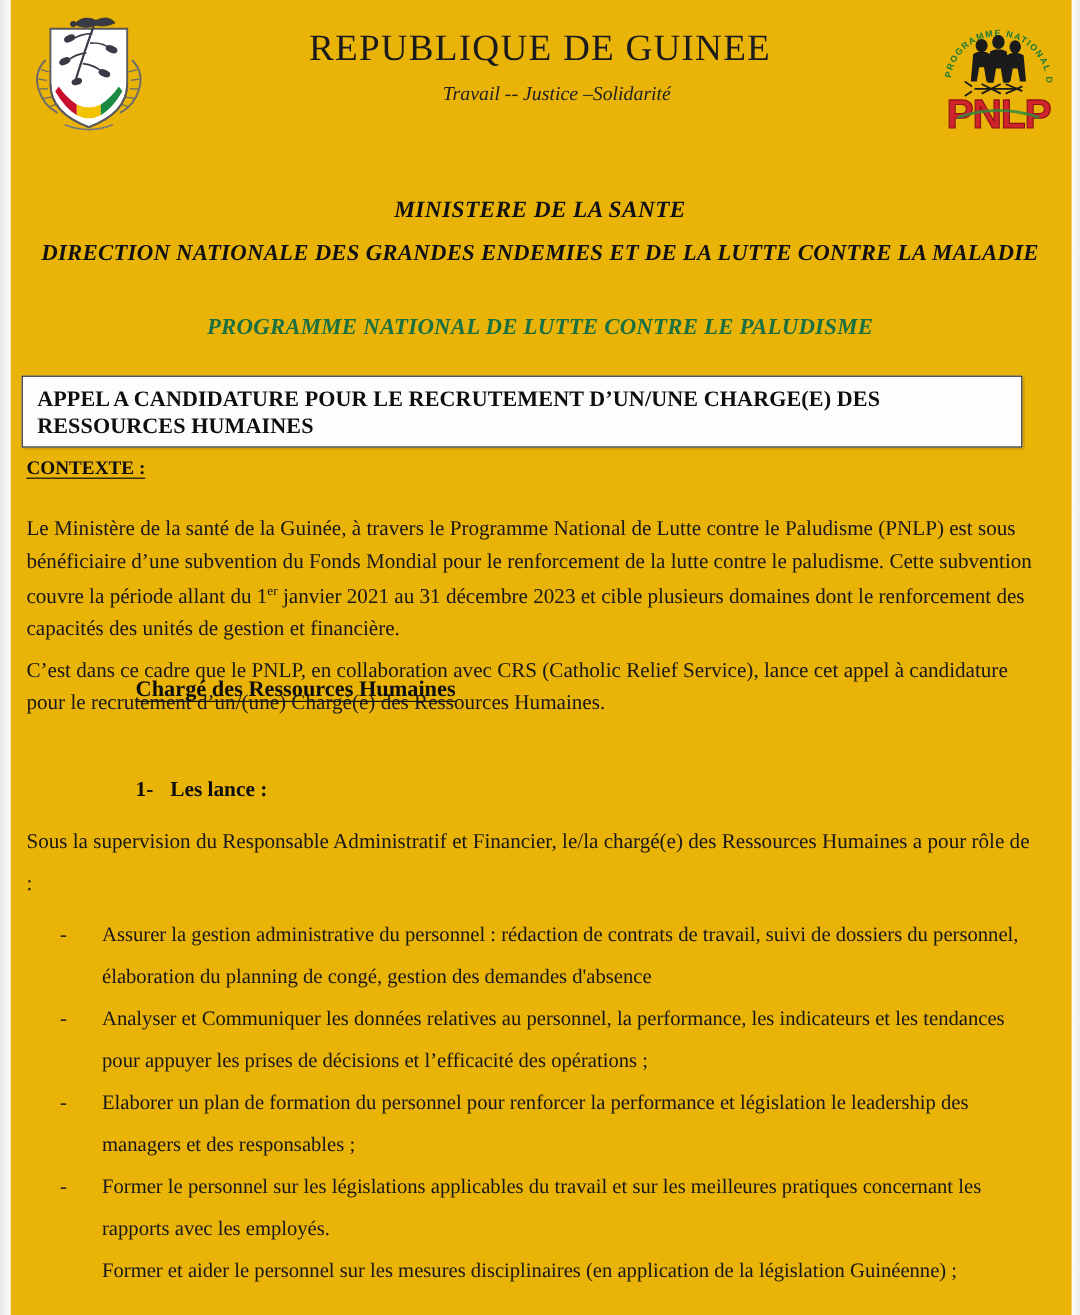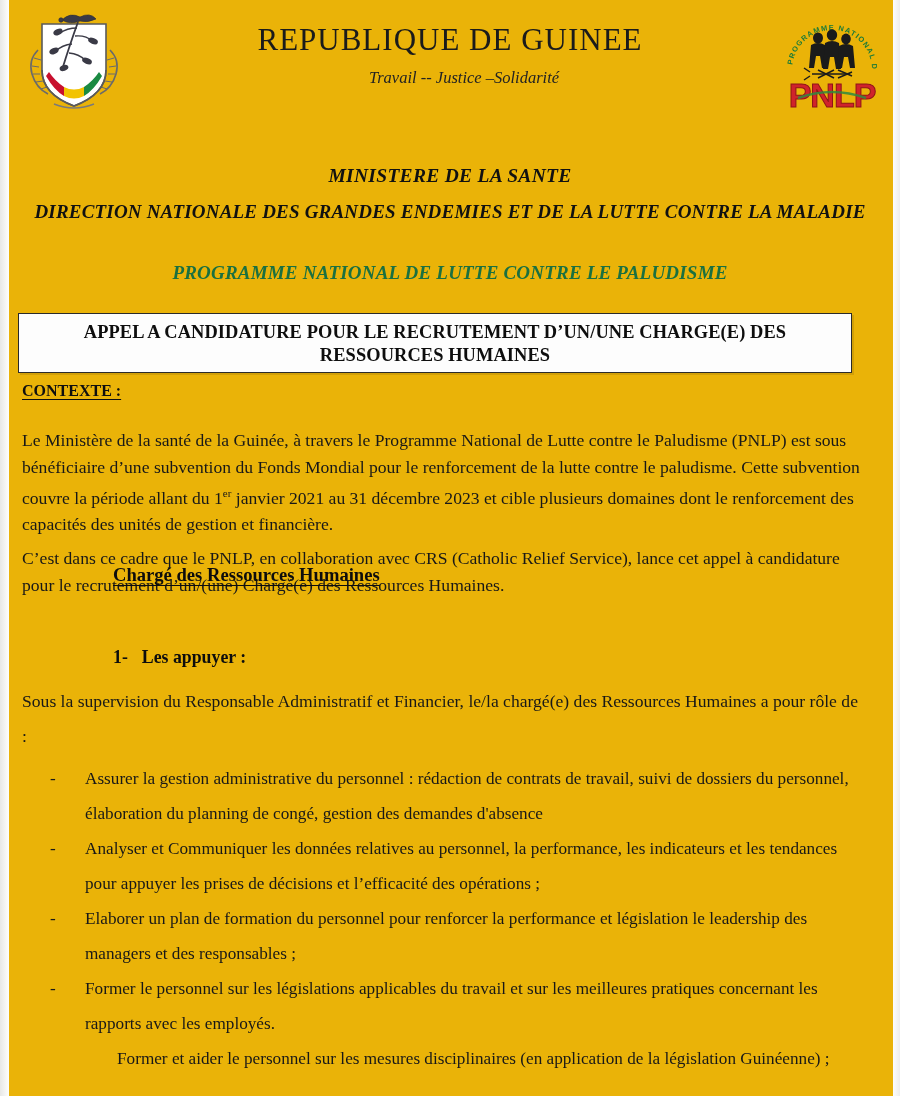--- a/index.html
+++ b/index.html
@@ -97,21 +97,20 @@
     left: 18px; top: 313px;
     width: 832px; height: 58px;
     border: 1.6px solid #2a2a2a;
     box-shadow: 2px 2px 0 rgba(0,0,0,.10);
     background: #fdfdfd;
   }
   .titlebox .t {
     position: absolute;
     left: 12px; top: 7px;
     width: 808px;
-    text-align: center;
     font-weight: bold;
     font-size: 18.4px;
     line-height: 23px;
     letter-spacing: .1px;
     color: #0e0e0e;
   }
 
   
   .section-head {
     position: absolute;
@@ -171,21 +170,21 @@
     color: #181818;
   }
   .bullet .dash {
     position: absolute;
     left: 50px;
     top: 0;
     font-size: 17.2px;
     line-height: 35px;
     color: #1a1a1a;
   }
-  .bullet.nodash { padding-left: 117px; }
+  .bullet.nodash { padding-left: 85px; }
 </style>
 </head>
 <body>
 
 <div id="page">
 
   <div class="header">
 
     <svg class="crest" viewBox="0 0 112 108">
 
@@ -275,21 +274,21 @@
   </div>
 
   <div class="section-head">CONTEXTE :</div>
 
   <div class="para p1"><span>Le Ministère de la santé de la Guinée, à travers le Programme National de Lutte contre le Paludisme (PNLP) est sous bénéficiaire d’une subvention du Fonds Mondial pour le renforcement de la lutte contre le paludisme. Cette subvention couvre la période allant du 1</span><sup class="ord">er</sup><span> janvier 2021 au 31 décembre 2023 et cible plusieurs domaines dont le renforcement des capacités des unités de gestion et financière.</span></div>
 
   <div class="para p2">C’est dans ce cadre que le PNLP, en collaboration avec CRS (Catholic Relief Service), lance cet appel à candidature pour le recrutement d’un/(une) Chargé(e) des Ressources Humaines.</div>
 
   <div class="subhead">Chargé des Ressources Humaines</div>
 
-  <div class="tasks-head"><span class="num">1-</span><span>Les appuyer :</span></div>
+  <div class="tasks-head"><span class="num">1-</span><span>Les lance :</span></div>
 
   <div class="para p3">Sous la supervision du Responsable Administratif et Financier, le/la chargé(e) des Ressources Humaines a pour rôle de :</div>
 
   <div class="bullets">
     <div class="bullet">
       <span class="dash">-</span>
       <span>Assurer la gestion administrative du personnel : rédaction de contrats de travail, suivi de dossiers du personnel, élaboration du planning de congé, gestion des demandes d'absence</span>
     </div>
     <div class="bullet">
       <span class="dash">-</span>

